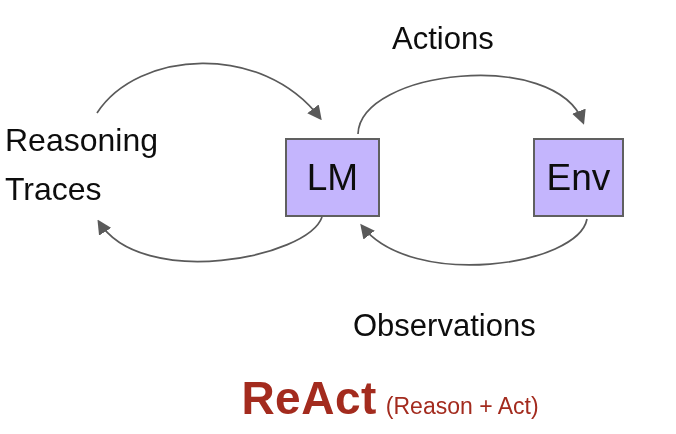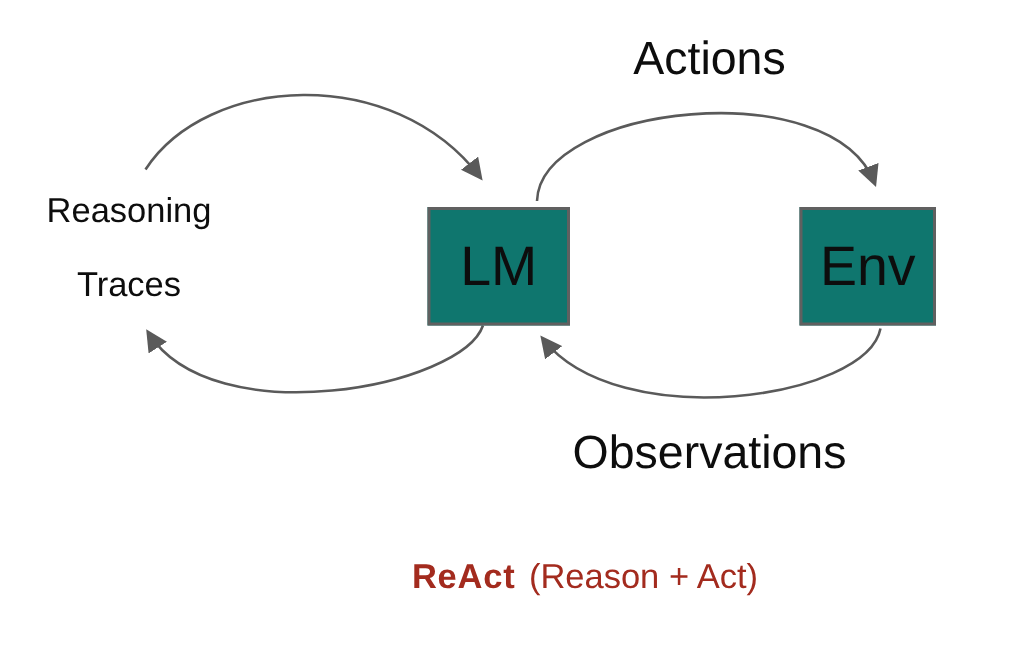--- a/index.html
+++ b/index.html
@@ -20,62 +20,62 @@
     left: 0; top: 0;
     width: 676px; height: 434px;
   }
   svg.arrows path.edge {
     fill: none;
     stroke: #5a5a5a;
     stroke-width: 1.7;
   }
   .node-box {
     position: absolute;
-    background: #0f766e;
+    background: #c4b5fd;
     border: 2px solid #606060;
     box-sizing: border-box;
     display: flex;
     align-items: center;
     justify-content: center;
     font-size: 37px;
     color: #0d0d0d;
   }
   .node-lm  { left: 285px; top: 138px; width: 95px;  height: 79px; }
   .node-env { left: 533px; top: 138px; width: 91px; height: 79px; }
 
   .edge-label {
     position: absolute;
     color: #0d0d0d;
     font-size: 31px;
-    text-align: center;
+    text-align: left;
     white-space: nowrap;
   }
   .label-reasoning {
     left: 5px; top: 116px; width: 162px;
-    font-size: 23px;
+    font-size: 32px;
     line-height: 49px;
   }
   .label-actions {
     left: 392px; top: 21px; width: 162px;
   }
   .label-observations {
-    left: 353px; top: 284px; width: 240px;
+    left: 353px; top: 308px; width: 240px;
   }
   .title-row {
     position: absolute;
     left: 52px; top: 371px;
     width: 676px;
     display: flex;
     align-items: baseline;
     justify-content: center;
     gap: 9px;
     color: #a32b1e;
   }
   .title-main {
-    font-size: 23px;
+    font-size: 46px;
     font-weight: bold;
     letter-spacing: 0.5px;
   }
   .title-sub {
     font-size: 23px;
     font-weight: normal;
   }
 </style>
 </head>
 <body>

